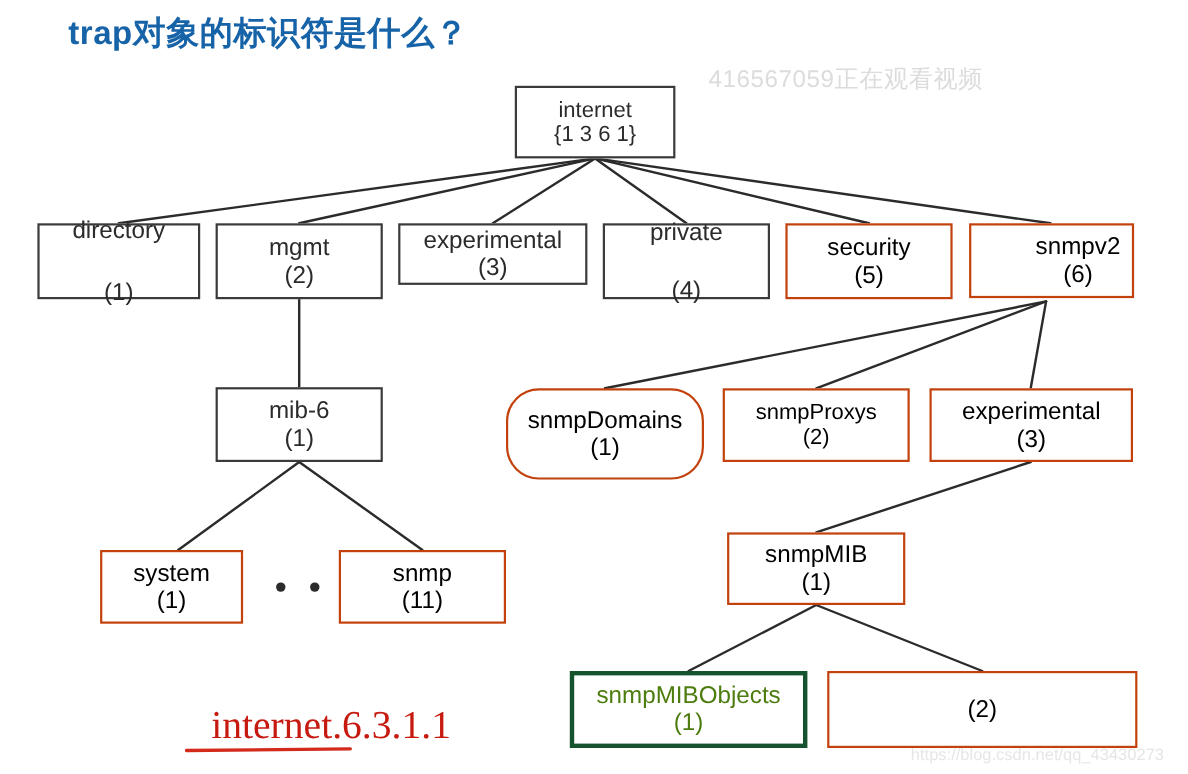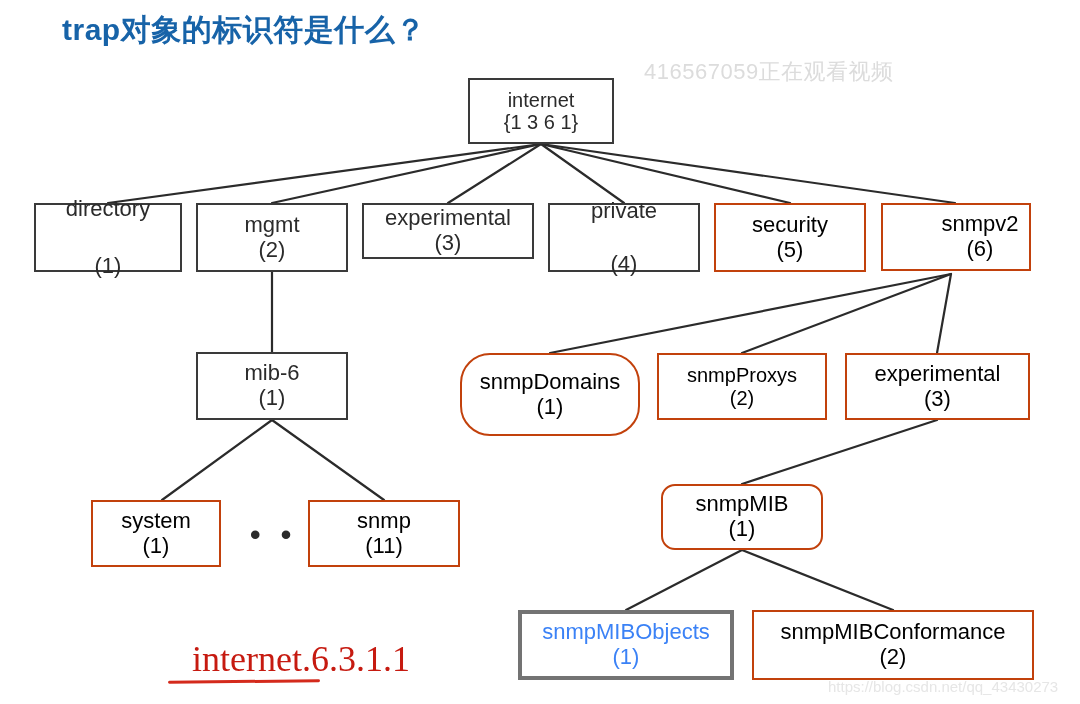--- a/index.html
+++ b/index.html
@@ -67,22 +67,22 @@
   .node .nnum { display: block; }
   .node.black {
     border: 2px solid #3a3a3a;
     color: #2b2b2b;
   }
   .node.blue {
     border: 2px solid #c2410c;
     color: #000000;
   }
   .node.red {
-    border: 4px solid #737373;
-    color: #3b82f6;
+    border: 4px solid #14532d;
+    color: #4d7c0f;
   }
   .ellipsis {
     position: absolute;
     left: 250px;
     top: 518px;
     font-size: 30px;
     color: #2b2b2b;
     letter-spacing: 6px;
     font-weight: bold;
   }
@@ -202,32 +202,31 @@
     <span class="nnum">(1)</span>
   </div>
 
   <div class="ellipsis">• • •</div>
 
   <div class="node blue" style="left:308px; top:500px; width:152px; height:67px; font-size:22px;">
     <span class="nlabel">snmp</span>
     <span class="nnum">(11)</span>
   </div>
 
-  <div class="node blue" style="left:661px; top:484px; width:162px; height:66px; font-size:22px;border-radius:14px;">
+  <div class="node blue" style="left:661px; top:484px; width:162px; height:66px; font-size:22px;">
     <span class="nlabel">snmpMIB</span>
     <span class="nnum">(1)</span>
   </div>
 
   <div class="node red" style="left:518px; top:610px; width:216px; height:70px; font-size:22px;">
     <span class="nlabel">snmpMIBObjects</span>
     <span class="nnum">(1)</span>
   </div>
 
   <div class="node blue" style="left:752px; top:610px; width:282px; height:70px; font-size:22px;">
-    <span class="nlabel">snmpMIBConformance</span>
     <span class="nnum">(2)</span>
   </div>
 
   <div id="annotation">internet.6.3.1.1</div>
   <div id="annotation-underline"></div>
 
   <div id="watermark-bottom">https://blog.csdn.net/qq_43430273</div>
 
 </div>
 

